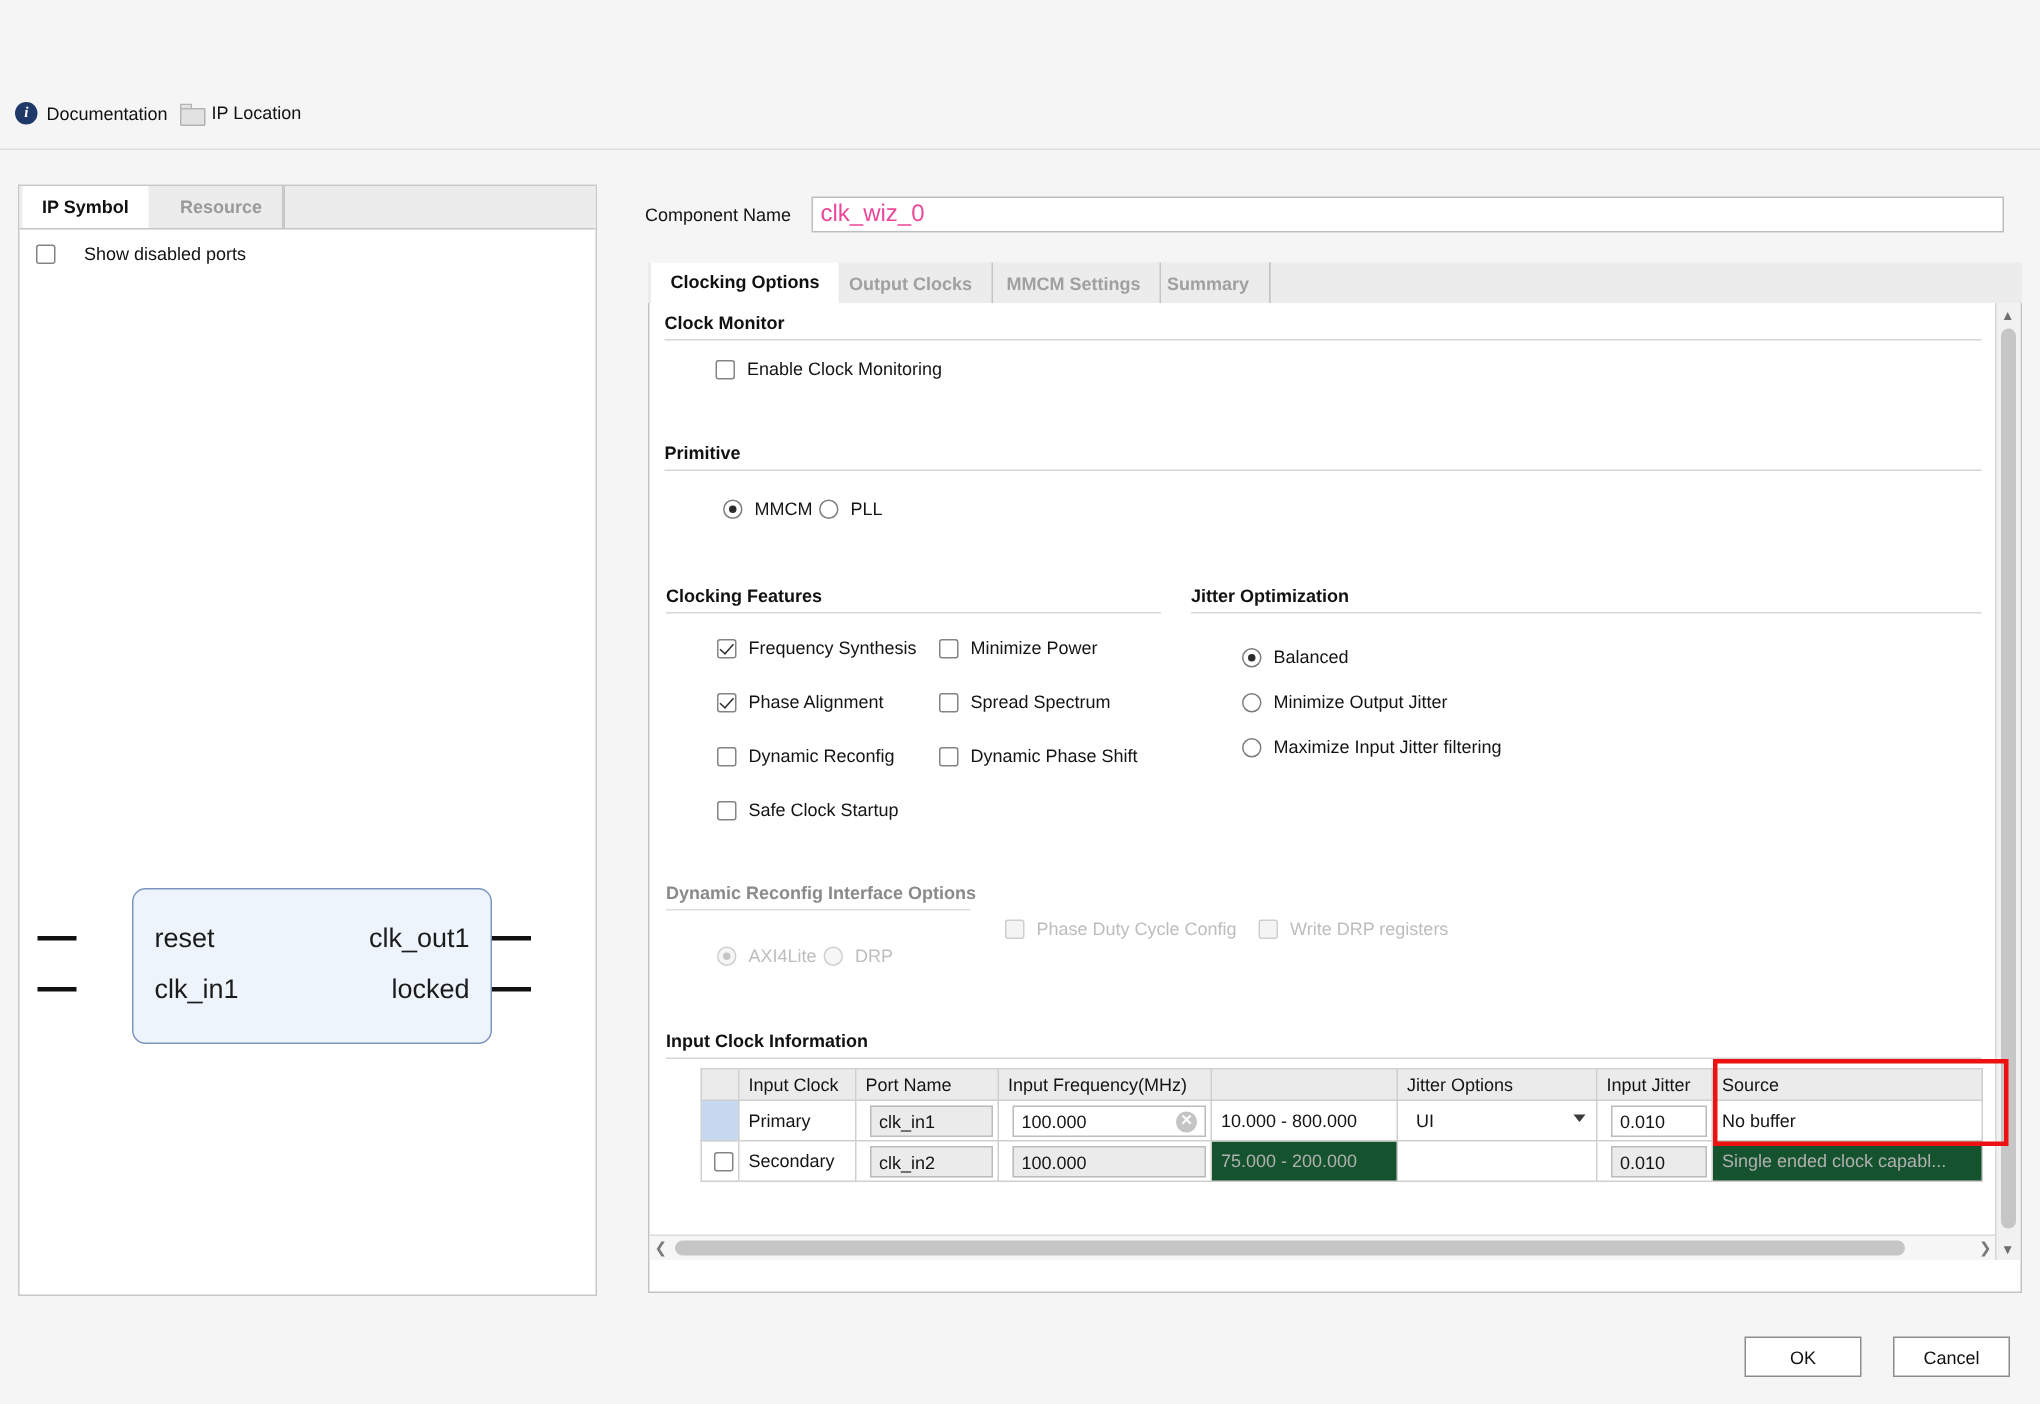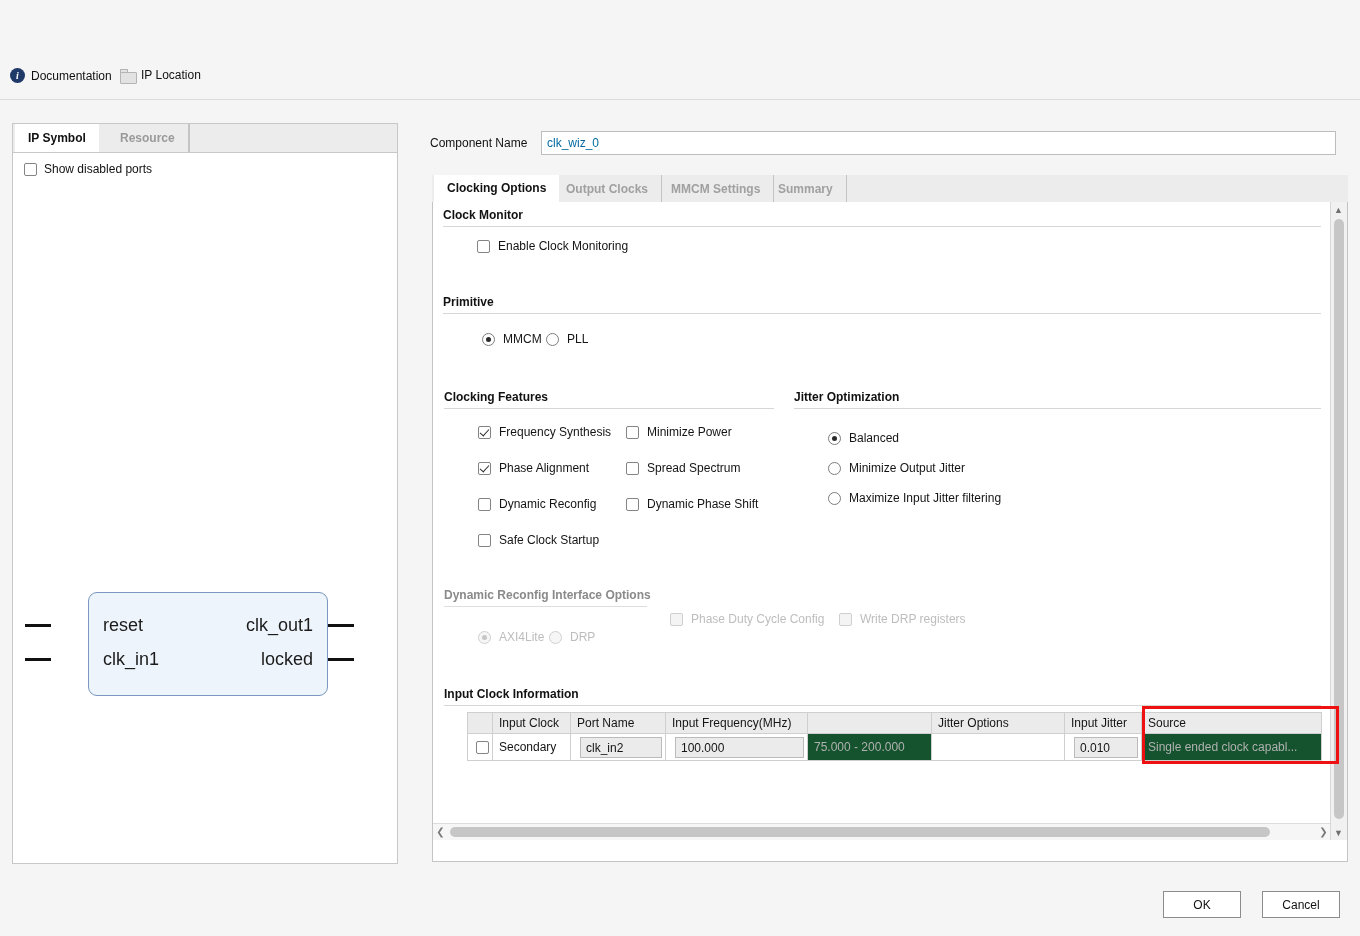--- a/index.html
+++ b/index.html
@@ -67,21 +67,21 @@
   }
   .lp-tab.inactive {
     left: 94px; color: #9a9a9a; font-weight: bold;
     border-right: 1px solid #c4c4c4;
   }
   .lp-tab-filler {
     position: absolute; left: 174px; top: 0; width: 2px; height: 28px;
     border-right: 1px solid #c4c4c4;
   }
   .lp-check-row {
-    position: absolute; left: 11px; top: 38px; display: flex; align-items: center; gap: 7px;
+    position: absolute; left: 11px; top: 38px; display: flex; align-items: center; gap: 19px;
     cursor: pointer;
   }
   .lp-check-label { font-size: 12px; color: #111; }
 
   
   .cb {
     width: 13px; height: 13px; box-sizing: border-box;
     border: 1px solid #848484; background: #fff; border-radius: 2px;
     position: relative; flex: none;
   }
@@ -116,21 +116,21 @@
     position: absolute; height: 3px; background: #111;
   }
 
   
   .right-panel { position: absolute; left: 424px; top: 123px; width: 924px; height: 739px; }
   .comp-row { position: absolute; left: 0; top: 8px; width: 924px; height: 24px; }
   .comp-label { position: absolute; left: 6px; top: 5px; font-size: 12px; color: #111; }
   .comp-input {
     position: absolute; left: 117px; top: 0; width: 795px; height: 24px;
     background: #ffffff; border: 1px solid #bdbdbd; box-sizing: border-box;
-    font-size: 12px; color: #0369a1; padding: 0 5px; line-height: 22px;
+    font-size: 16px; color: #ec4899; padding: 0 5px; line-height: 22px;
     font-family: "Liberation Sans", sans-serif;
   }
 
   .tabstrip {
     position: absolute; left: 8px; top: 52px; width: 916px; height: 27px;
     background: #ececec; border-bottom: 1px solid #c4c4c4;
   }
   .tab {
     position: absolute; top: 0; height: 27px; box-sizing: border-box;
     display: flex; align-items: center; padding: 0 13px; font-size: 12px;
@@ -396,20 +396,38 @@
             <th class="t-head" style="width:25px;"></th>
             <th class="t-head" style="width:78px;">Input Clock</th>
             <th class="t-head" style="width:95px;">Port Name</th>
             <th class="t-head" style="width:142px;">Input Frequency(MHz)</th>
             <th class="t-head" style="width:124px;"></th>
             <th class="t-head" style="width:133px;">Jitter Options</th>
             <th class="t-head" style="width:77px;">Input Jitter</th>
             <th class="t-head" style="width:180px;">Source</th>
           </tr>
           <tr>
+            <td class="t-cell sel"></td>
+            <td class="t-cell">Primary</td>
+            <td class="t-cell plain">
+              <span class="cell-field grey">clk_in1</span>
+            </td>
+            <td class="t-cell plain">
+              <span class="cell-field"><span>100.000</span><span class="clear-ico">✕</span></span>
+            </td>
+            <td class="t-cell">10.000 - 800.000</td>
+            <td class="t-cell plain">
+              <span class="cell-field bare"><span>UI</span><span class="dd-arrow"></span></span>
+            </td>
+            <td class="t-cell plain">
+              <span class="cell-field">0.010</span>
+            </td>
+            <td class="t-cell">No buffer</td>
+          </tr>
+          <tr>
             <td class="t-cell" style="text-align:center;">
               <span class="cb" style="display:inline-block; vertical-align:middle; margin-left:-2px;"></span>
             </td>
             <td class="t-cell">Secondary</td>
             <td class="t-cell plain">
               <span class="cell-field grey">clk_in2</span>
             </td>
             <td class="t-cell plain">
               <span class="cell-field grey">100.000</span>
             </td>

